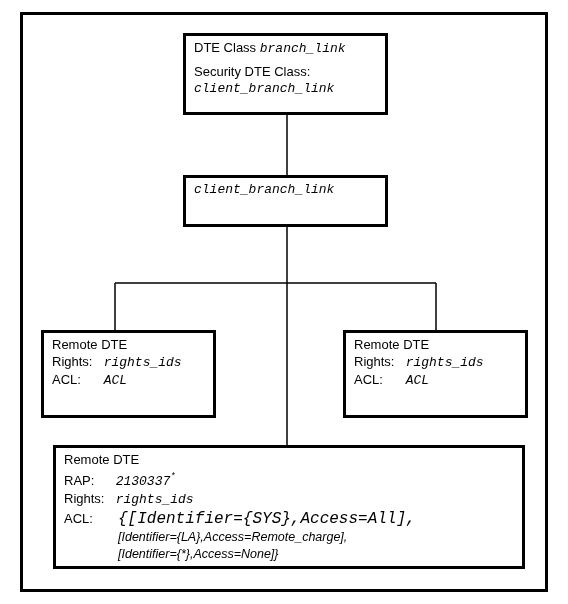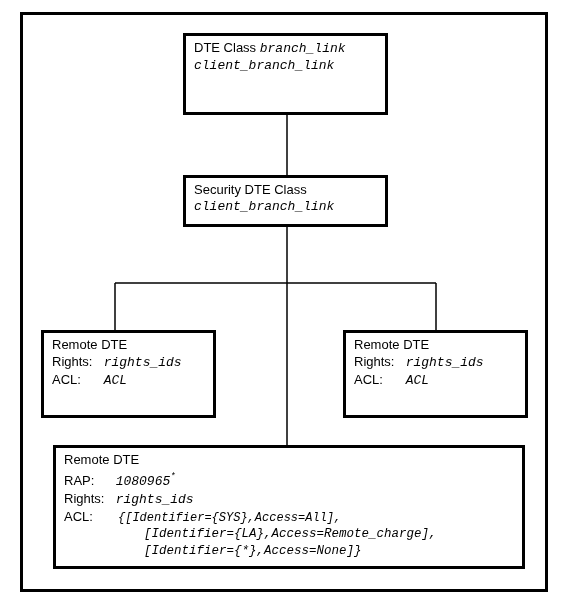--- a/index.html
+++ b/index.html
@@ -32,21 +32,21 @@
   .label { display: inline-block; font-family: Arial, Helvetica, sans-serif; }
   .val { font-family: "Courier New", monospace; font-style: italic; }
   svg.connectors {
     position: absolute;
     left: 0; top: 0;
     width: 528px;
     height: 580px;
     z-index: 0;
   }
   .box { z-index: 1; }
-  .acl-block { margin-left: 80px; font-family: Liberation Mono, monospace; font-style: italic; font-size: 12.5px; }
+  .acl-block { margin-left: 54px; font-family: Liberation Sans, sans-serif; font-style: italic; font-size: 12.5px; }
   .w48 { width: 48px; }
   .w54 { width: 54px; }
   .sup { font-size: 9px; vertical-align: top; position: relative; top: -1px; }
 </style>
 </head>
 <body>
 
 <div class="frame">
 
   <svg class="connectors">
@@ -62,25 +62,25 @@
     <line x1="413" y1="268" x2="413" y2="315" stroke="#000" stroke-width="1.5"></line>
 
     <line x1="264" y1="268" x2="264" y2="430" stroke="#000" stroke-width="1.5"></line>
   </svg>
 
   <div class="box" style="left:160px; top:18px; width:205px; height:82px;">
     <div class="row">
       <span class="label">DTE Class</span>
       <span class="val">branch_link</span>
     </div>
+    <div class="row" style="margin-top:6px;">Security DTE Class:</div>
     <div class="row val">client_branch_link</div>
   </div>
 
   <div class="box" style="left:160px; top:160px; width:205px; height:52px;">
-    <div class="row">Security DTE Class</div>
     <div class="row val">client_branch_link</div>
   </div>
 
   <div class="box" style="left:18px; top:315px; width:175px; height:88px;">
     <div class="row">Remote DTE</div>
     <div class="row">
       <span class="label w48">Rights:</span>
       <span class="val">rights_ids</span>
     </div>
     <div class="row">
@@ -98,26 +98,26 @@
     <div class="row">
       <span class="label w48">ACL:</span>
       <span class="val">ACL</span>
     </div>
   </div>
 
   <div class="box" style="left:30px; top:430px; width:472px; height:124px;">
     <div class="row">Remote DTE</div>
     <div class="row" style="margin-top:4px;">
       <span class="label w48">RAP:</span>
-      <span class="val">1080965</span><span class="sup val">*</span>
+      <span class="val">2130337</span><span class="sup val">*</span>
     </div>
     <div class="row">
       <span class="label w48">Rights:</span>
       <span class="val">rights_ids</span>
     </div>
     <div class="row">
-      <span class="label w54">ACL:</span><span class="val" style="font-size:12px;">{[Identifier={SYS},Access=All],</span>
+      <span class="label w54">ACL:</span><span class="val" style="font-size:16px;">{[Identifier={SYS},Access=All],</span>
     </div>
     <div class="acl-block">[Identifier={LA},Access=Remote_charge],</div>
     <div class="acl-block">[Identifier={*},Access=None]}</div>
   </div>
 
 </div>
 
 </body></html>

